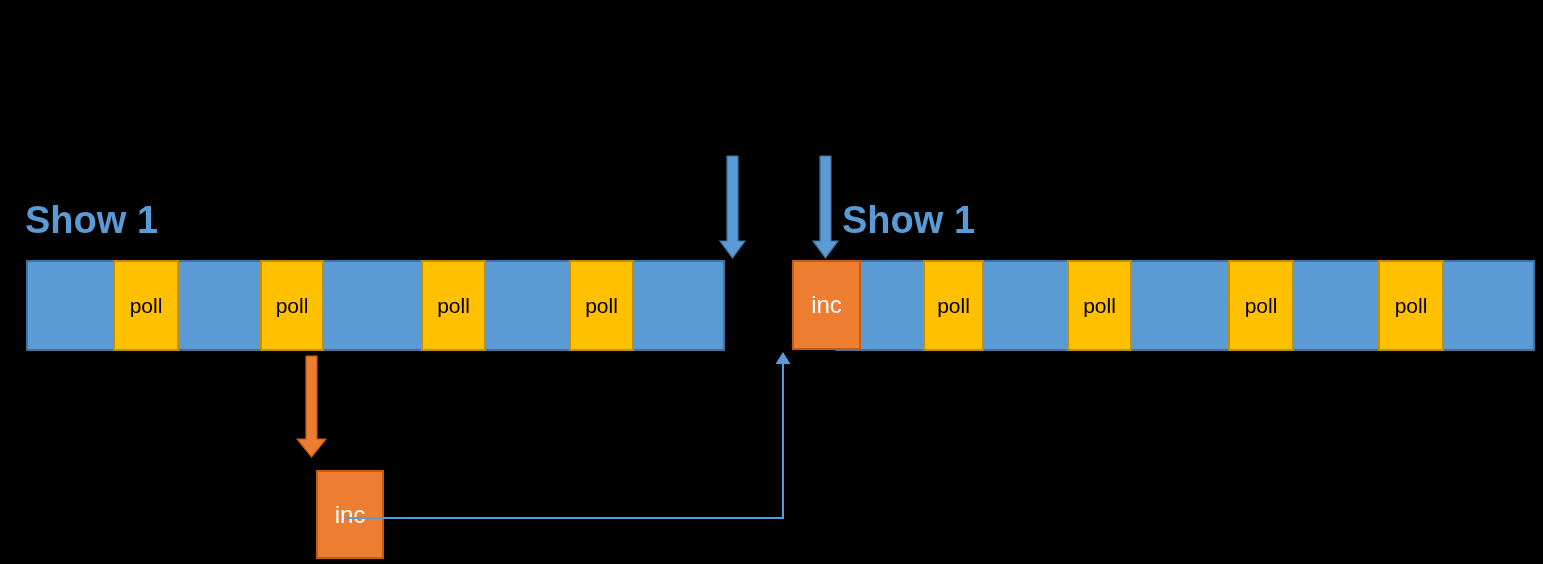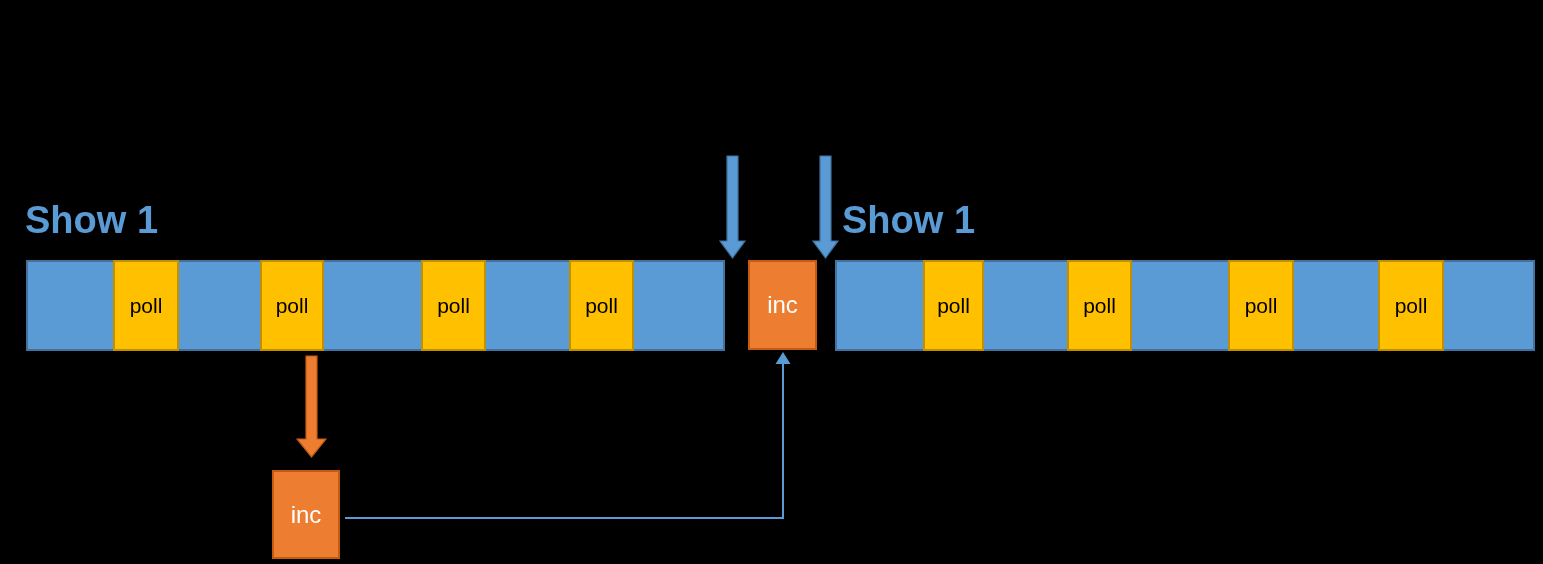--- a/index.html
+++ b/index.html
@@ -55,20 +55,21 @@
   .inc-block {
     position: absolute;
     box-sizing: border-box;
     background: var(--orange-fill, #ED7D31);
     border: 2px solid var(--orange-border, #C55A11);
     color: #ffffff;
     font-size: 24px;
     display: flex;
     align-items: center;
     justify-content: center;
+    margin-left: 44px;
   }
   #inc-top    { left: 748px; top: 260px; width: 69px; height: 90px; }
   #inc-bottom { left: 272px; top: 470px; width: 68px; height: 89px; }
 
   .abs-svg { position: absolute; display: block; }
   #marker-arrow-1 { left: 719px; top: 155px; }
   #marker-arrow-2 { left: 812px; top: 155px; }
   #poll-inc-arrow { left: 296px; top: 355px; }
   #inc-connector  { left: 340px; top: 350px; }
 </style>

